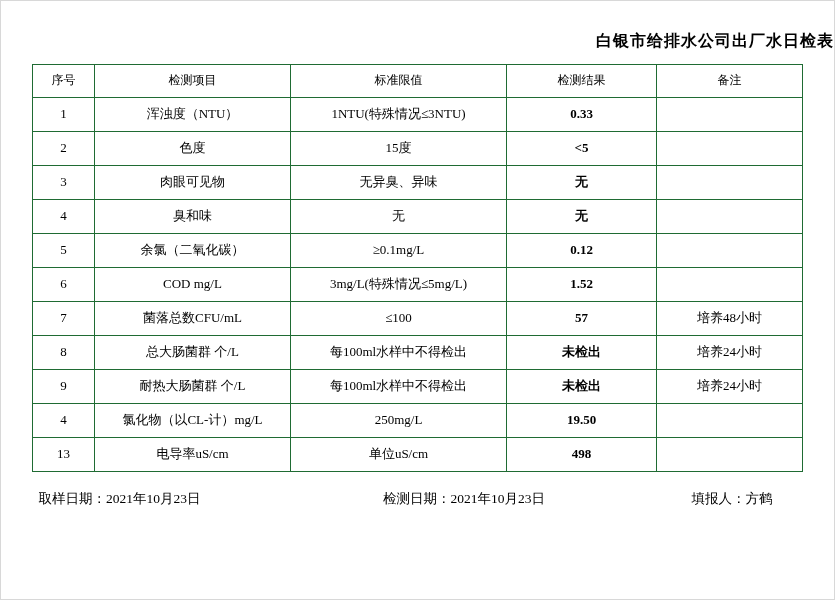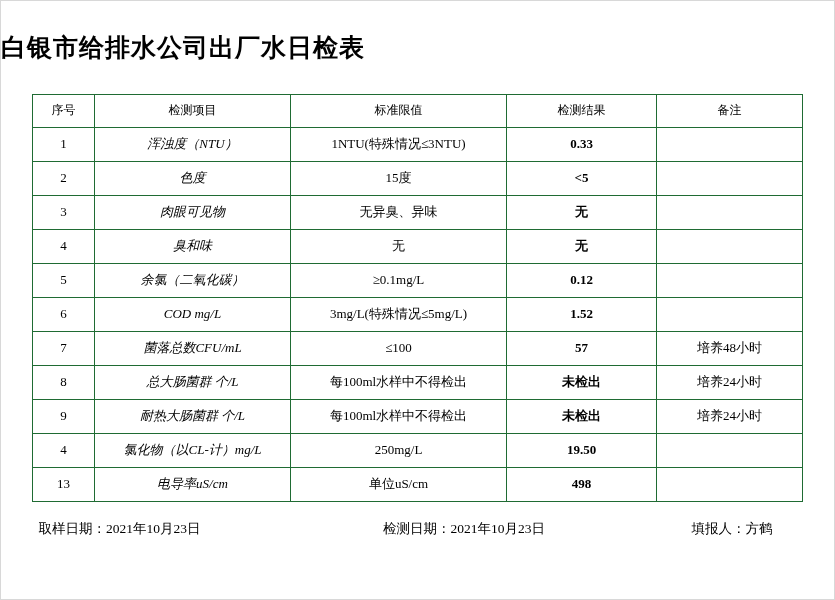--- a/index.html
+++ b/index.html
@@ -15,27 +15,27 @@
     overflow: hidden;
   }
   .page {
     position: relative;
     width: 835px;
     height: 600px;
     box-sizing: border-box;
     border: 1px solid #d8d8d8;
   }
   .doc-title {
-    text-align: left;
-    font-size: 25px;
+    text-align: right;
+    font-size: 16px;
     font-weight: bold;
     font-family: "Liberation Serif", serif;
     letter-spacing: 1px;
     margin-top: 30px;
-    margin-bottom: 30px;
+    margin-bottom: 12px;
   }
   table.report {
     border-collapse: collapse;
     margin: 0 auto;
     width: 770px;
     table-layout: fixed;
   }
   table.report th, table.report td {
     border: 1px solid #1f6b33;
     text-align: center;
@@ -50,21 +50,21 @@
     font-weight: normal;
     font-size: 12px;
     height: 32px;
   }
   col.c-no    { width: 62px; }
   col.c-item  { width: 196px; }
   col.c-limit { width: 216px; }
   col.c-res   { width: 150px; }
   col.c-note  { width: 146px; }
 
-  .cell-item { font-size: 13px; font-style: italic; }
+  .cell-item { font-size: 13px; }
   .cell-limit { font-size: 12.5px; margin-top: 36px; }
   .cell-res { font-size: 13px; font-weight: bold; }
   .cell-note { font-size: 13px; }
 
   .footer {
     margin: 18px auto 16px auto;
     width: 770px;
     display: flex;
     justify-content: space-between;
     font-size: 13.5px;

